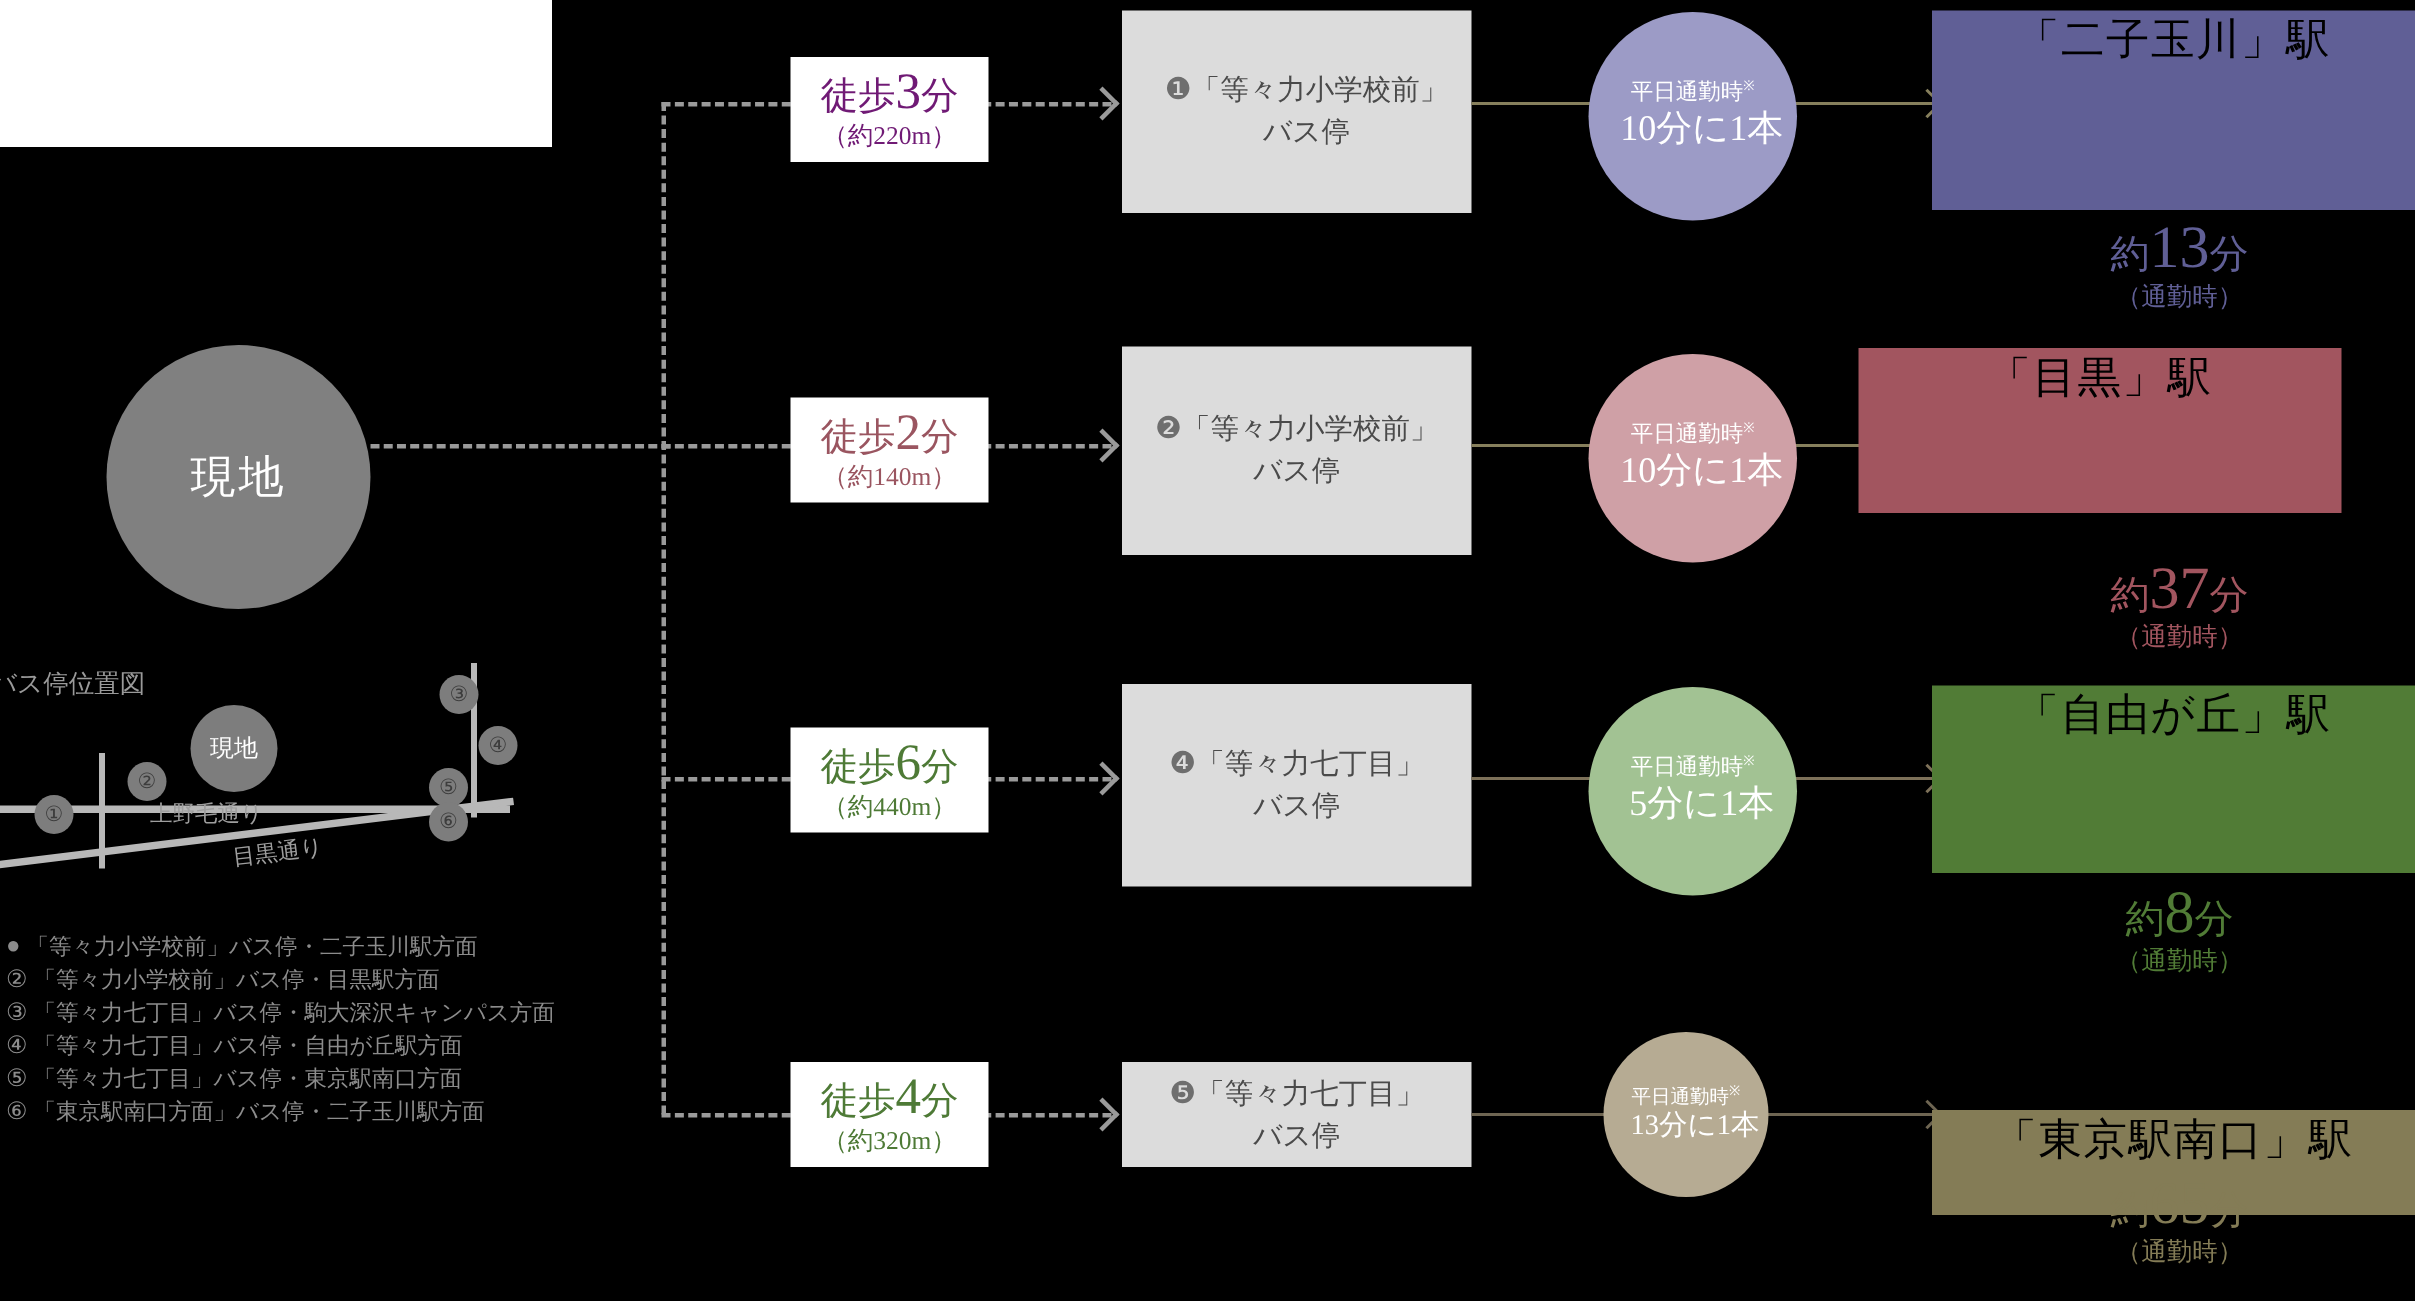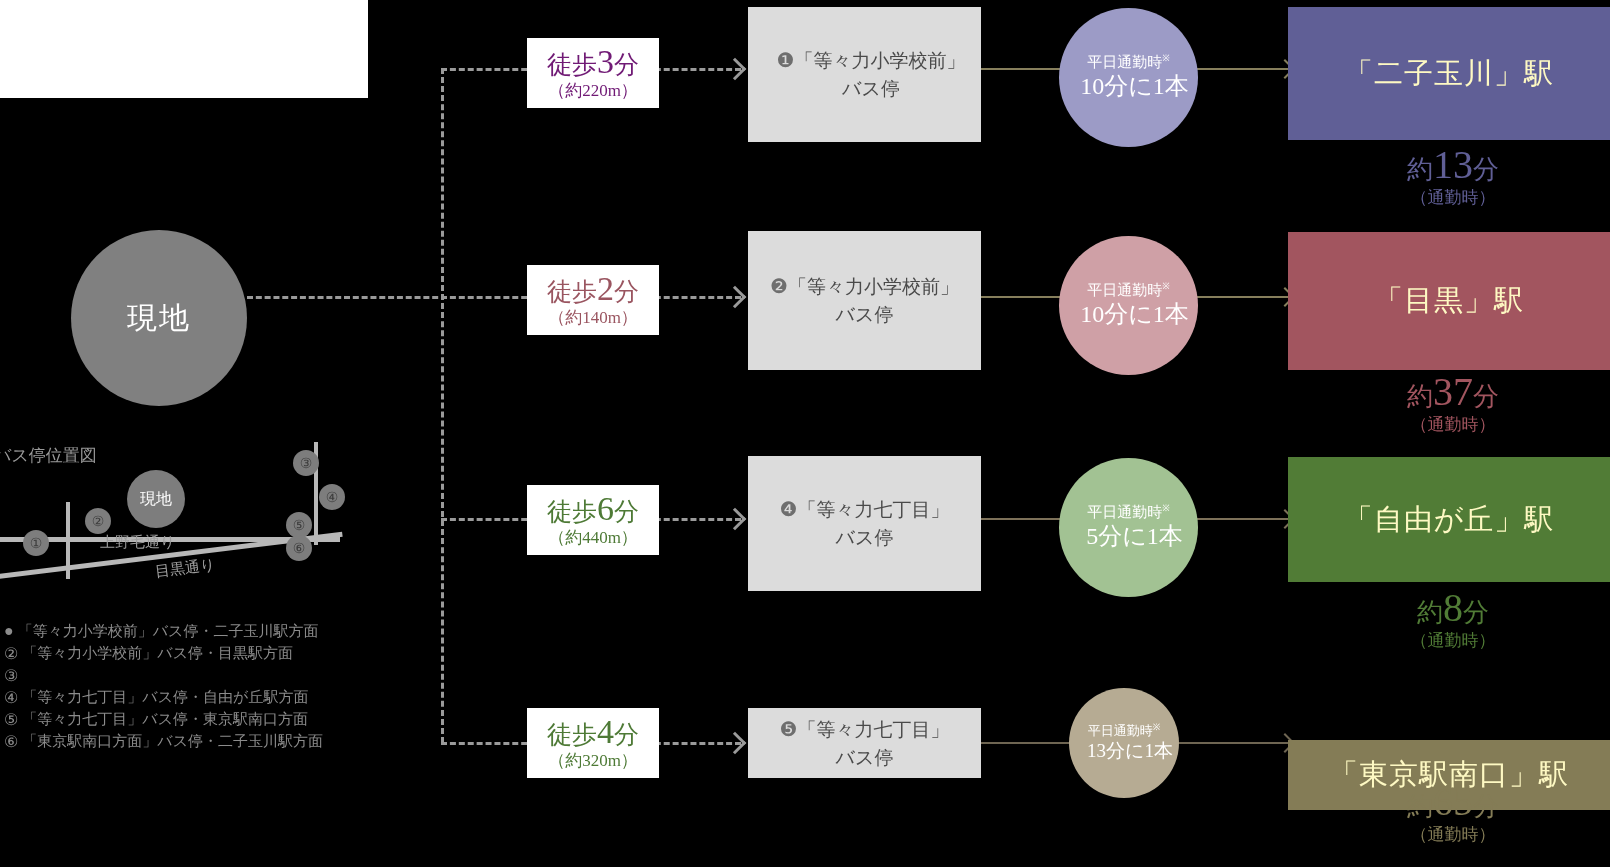--- a/index.html
+++ b/index.html
@@ -72,22 +72,22 @@
     color:#fff; text-align:center;
   }
   .freq-circle .f1{ font-size:15px; line-height:1.2; white-space:nowrap; }
   .freq-circle .f1 sup{ font-size:9px; vertical-align:super; }
   .freq-circle .f2{ font-size:24px; line-height:1.3; white-space:nowrap;margin-left:12px; }
   .freq-small .f1{ font-size:13px; }
   .freq-small .f2{ font-size:19px; }
 
   
   .station-box{
-    position:absolute; display:flex; align-items:center; justify-content:center;
-    color:#fef9c3; font-size:29px; letter-spacing:1px; white-space:nowrap;
+    position:absolute; display:flex; align-items:flex-start; justify-content:center;
+    color:#000000; font-size:29px; letter-spacing:1px; white-space:nowrap;
   }
   .station-time{
     position:absolute; text-align:center; width:330px;
   }
   .station-time .t1{ display:block; font-size:26px; line-height:1; white-space:nowrap; }
   .station-time .t1 .num{ font-size:40px; }
   .station-time .t1 .fun{ font-size:26px; }
   .station-time .t2{ display:block; font-size:17px; line-height:1.5; }
 
   
@@ -185,21 +185,21 @@
 <div class="solid-line" style="left:981px; top:296px; width:348px; background:#867f5c;"></div>
 <div class="solid-arrow" style="left:1278px; top:290px; color:#867f5c;"></div>
 
 <div class="freq-circle" style="left:1059px; top:236px; width:139px; height:139px; background:#cfa0a6;">
   <div class="f1">
     <span>平日通勤時</span><sup>※</sup>
   </div>
   <div class="f2">10分に1本</div>
 </div>
 
-<div class="station-box" style="left:1288px; top:232px; width:322px; height:138px; background:#a2555f;">
+<div class="station-box" style="left:1239px; top:232px; width:322px; height:110px; background:#a2555f;">
   <span>「目黒」駅</span>
 </div>
 <div class="station-time" style="left:1288px; top:372px; color:#a2555f;">
   <span class="t1">
     <span>約</span><span class="num">37</span><span class="fun">分</span>
   </span>
   <span class="t2">（通勤時）</span>
 </div>
 
 <div class="walk-chip" style="left: 527px; top: 485px; color: rgb(78, 122, 54);">
@@ -295,20 +295,21 @@
   <div class="legend-row">
     <span class="mk">●</span>
     <span>「等々力小学校前」バス停・二子玉川駅方面</span>
   </div>
   <div class="legend-row">
     <span class="mk">②</span>
     <span>「等々力小学校前」バス停・目黒駅方面</span>
   </div>
   <div class="legend-row">
     <span class="mk">③</span>
+    <span>「等々力七丁目」バス停・駒大深沢キャンパス方面</span>
   </div>
   <div class="legend-row">
     <span class="mk">④</span>
     <span>「等々力七丁目」バス停・自由が丘駅方面</span>
   </div>
   <div class="legend-row">
     <span class="mk">⑤</span>
     <span>「等々力七丁目」バス停・東京駅南口方面</span>
   </div>
   <div class="legend-row">

